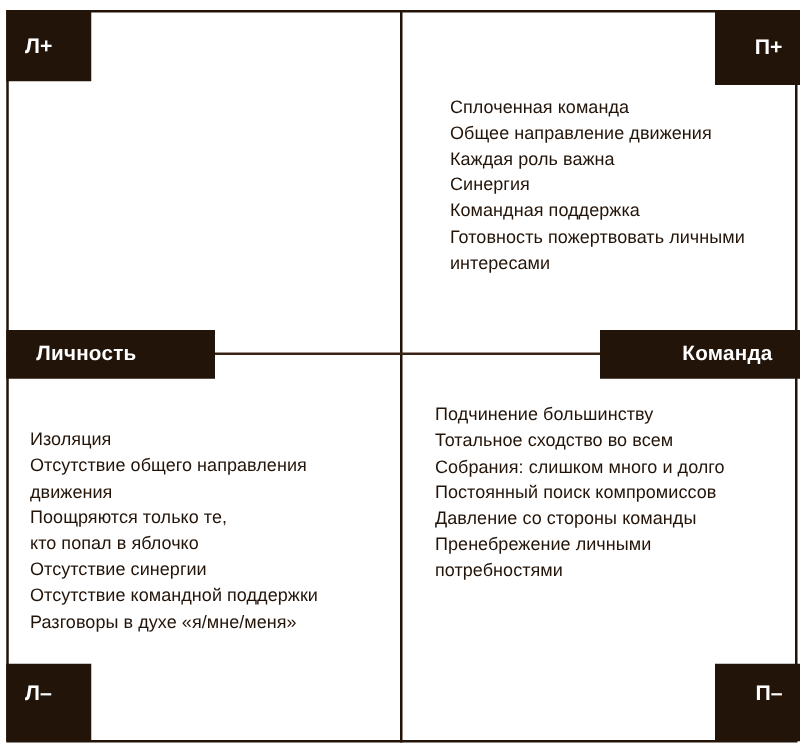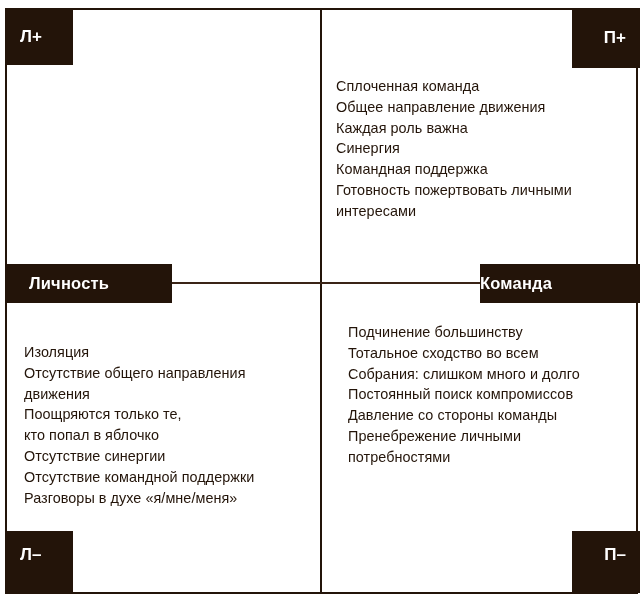--- a/index.html
+++ b/index.html
@@ -55,21 +55,21 @@
   
   .quad {
     position: absolute;
     color: #231409;
     font-size: 14.4px;
     line-height: 20.8px;
     letter-spacing: 0.05px;
     white-space: pre-line;
   }
   .quad-tl { left: 28px;  top: 76px;  width: 280px; }
-  .quad-tr { left: 336px; top: 76px;  width: 284px; }
+  .quad-tr { left: 360px; top: 76px;  width: 284px; }
   .quad-bl { left: 24px;  top: 342px; width: 280px; }
   .quad-br { left: 348px; top: 322px; width: 284px; }
 
   
   .badge {
     position: absolute;
     background: #231409;
     color: #ffffff;
     font-weight: bold;
     font-size: 17px;
@@ -124,21 +124,21 @@
   .axis-left {
     left: 5px; top: 264px;
     width: 167px; height: 39px;
     justify-content: flex-start;
     padding-left: 24px;
     text-align: right;
   }
   .axis-right {
     left: 480px; top: 264px;
     width: 160px; height: 39px;
-    justify-content: flex-start;
+    justify-content: flex-end;
     padding-right: 22px;
   }
 </style>
 </head>
 <body>
 
 <div id="matrix">
 
   <div class="frame"></div>
   <div class="v-divider"></div>

